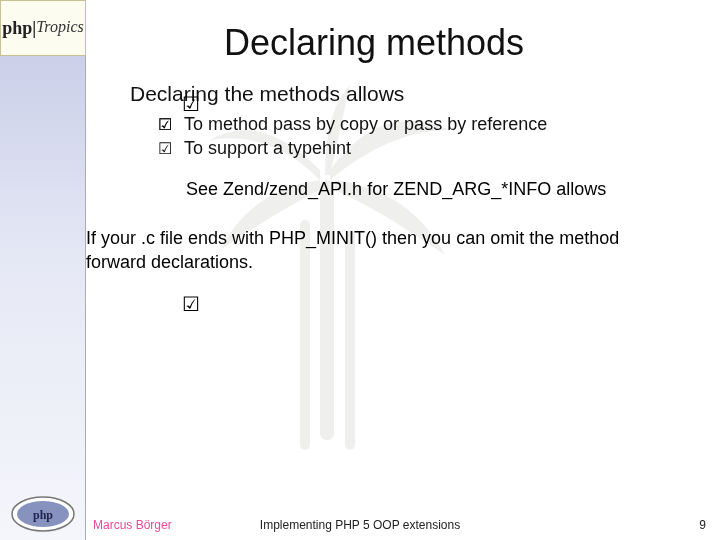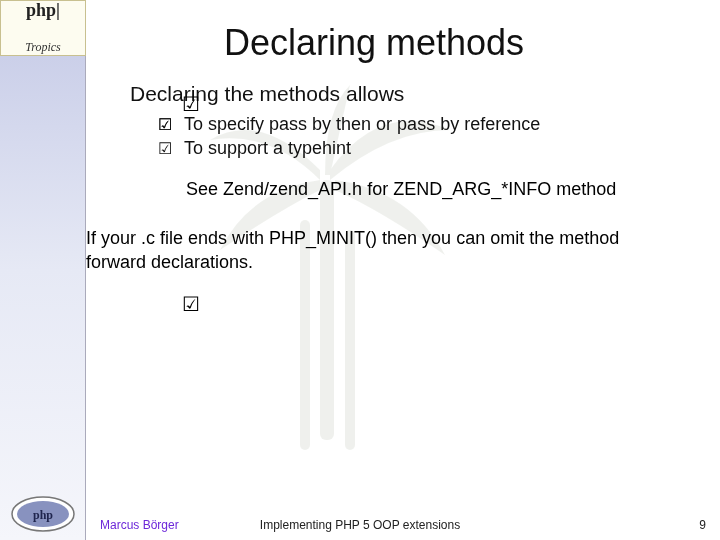--- a/index.html
+++ b/index.html
@@ -25,26 +25,25 @@
     height: 540px;
     background: linear-gradient(180deg, #c4c9e6 0%, #e6e9f5 50%, #f5f6fb 100%);
     border-right: 1px solid #aab;
   }
   .logo-box {
     width: 86px;
     height: 56px;
     background: #fdfcf0;
     border: 1px solid #c8c090;
     display: flex;
-    flex-direction: column;
     align-items: center;
-    justify-content: space-between;
+    justify-content: center;
   }
   .logo-php { font-family: Georgia, serif; font-weight: bold; font-size: 18px; color: #222; line-height: 1; }
-  .logo-tropics { font-family: "Comic Sans MS", cursive; font-style: italic; font-size: 12px; color: #333; margin-top: -2px; }
+  .logo-tropics { font-family: "Comic Sans MS", cursive; font-style: italic; font-size: 16px; color: #333; margin-top: -2px; }
   .bullet {
     position: absolute;
     left: 96px;
     font-size: 20px;
     color: #000;
     line-height: 1;
   }
   .content {
     position: absolute;
     left: 86px;
@@ -104,24 +103,24 @@
   }
   .php-badge {
     position: absolute;
     left: 10px;
     bottom: 6px;
     width: 66px;
     height: 40px;
   }
   .footer-author {
     position: absolute;
-    left: 100px;
+    left: 93px;
     bottom: 8px;
     font-size: 12px;
-    color: #6d28d9;
+    color: #ec4899;
   }
   .footer-title {
     position: absolute;
     left: 0;
     bottom: 8px;
     width: 720px;
     text-align: center;
     font-size: 12px;
     color: #222;
   }
@@ -163,29 +162,29 @@
 
   <div class="bullet" style="top:78px;">☑</div>
   <div class="section-head">Declaring the methods allows</div>
 
   <div class="sub-list">
     <div class="sub-item">
       <span class="chk">☑</span>
     </div>
     <div class="sub-item">
       <span class="chk">☑</span>
-      <span>To specify pass by then or pass by reference</span>
+      <span>To method pass by copy or pass by reference</span>
     </div>
     <div class="sub-item">
       <span class="chk">☑</span>
       <span>To support a typehint</span>
     </div>
   </div>
 
-  <div class="see-note">See Zend/zend_API.h for ZEND_ARG_*INFO method</div>
+  <div class="see-note">See Zend/zend_API.h for ZEND_ARG_*INFO allows</div>
 
   <div class="bullet" style="top:278px;">☑</div>
   <div class="tip-body">If your .c file ends with PHP_MINIT() then you can omit the method forward declarations.</div>
 </div>
 
 <div class="footer">
   <svg class="php-badge" viewBox="0 0 66 40">
     <ellipse cx="33" cy="20" rx="31" ry="17" fill="#fff" stroke="#777" stroke-width="1.5"></ellipse>
     <ellipse cx="33" cy="20" rx="26" ry="13" fill="#8892bf"></ellipse>
     <text x="33" y="25" text-anchor="middle" font-family="Verdana" font-size="12" font-weight="bold" fill="#20264f">php</text>

